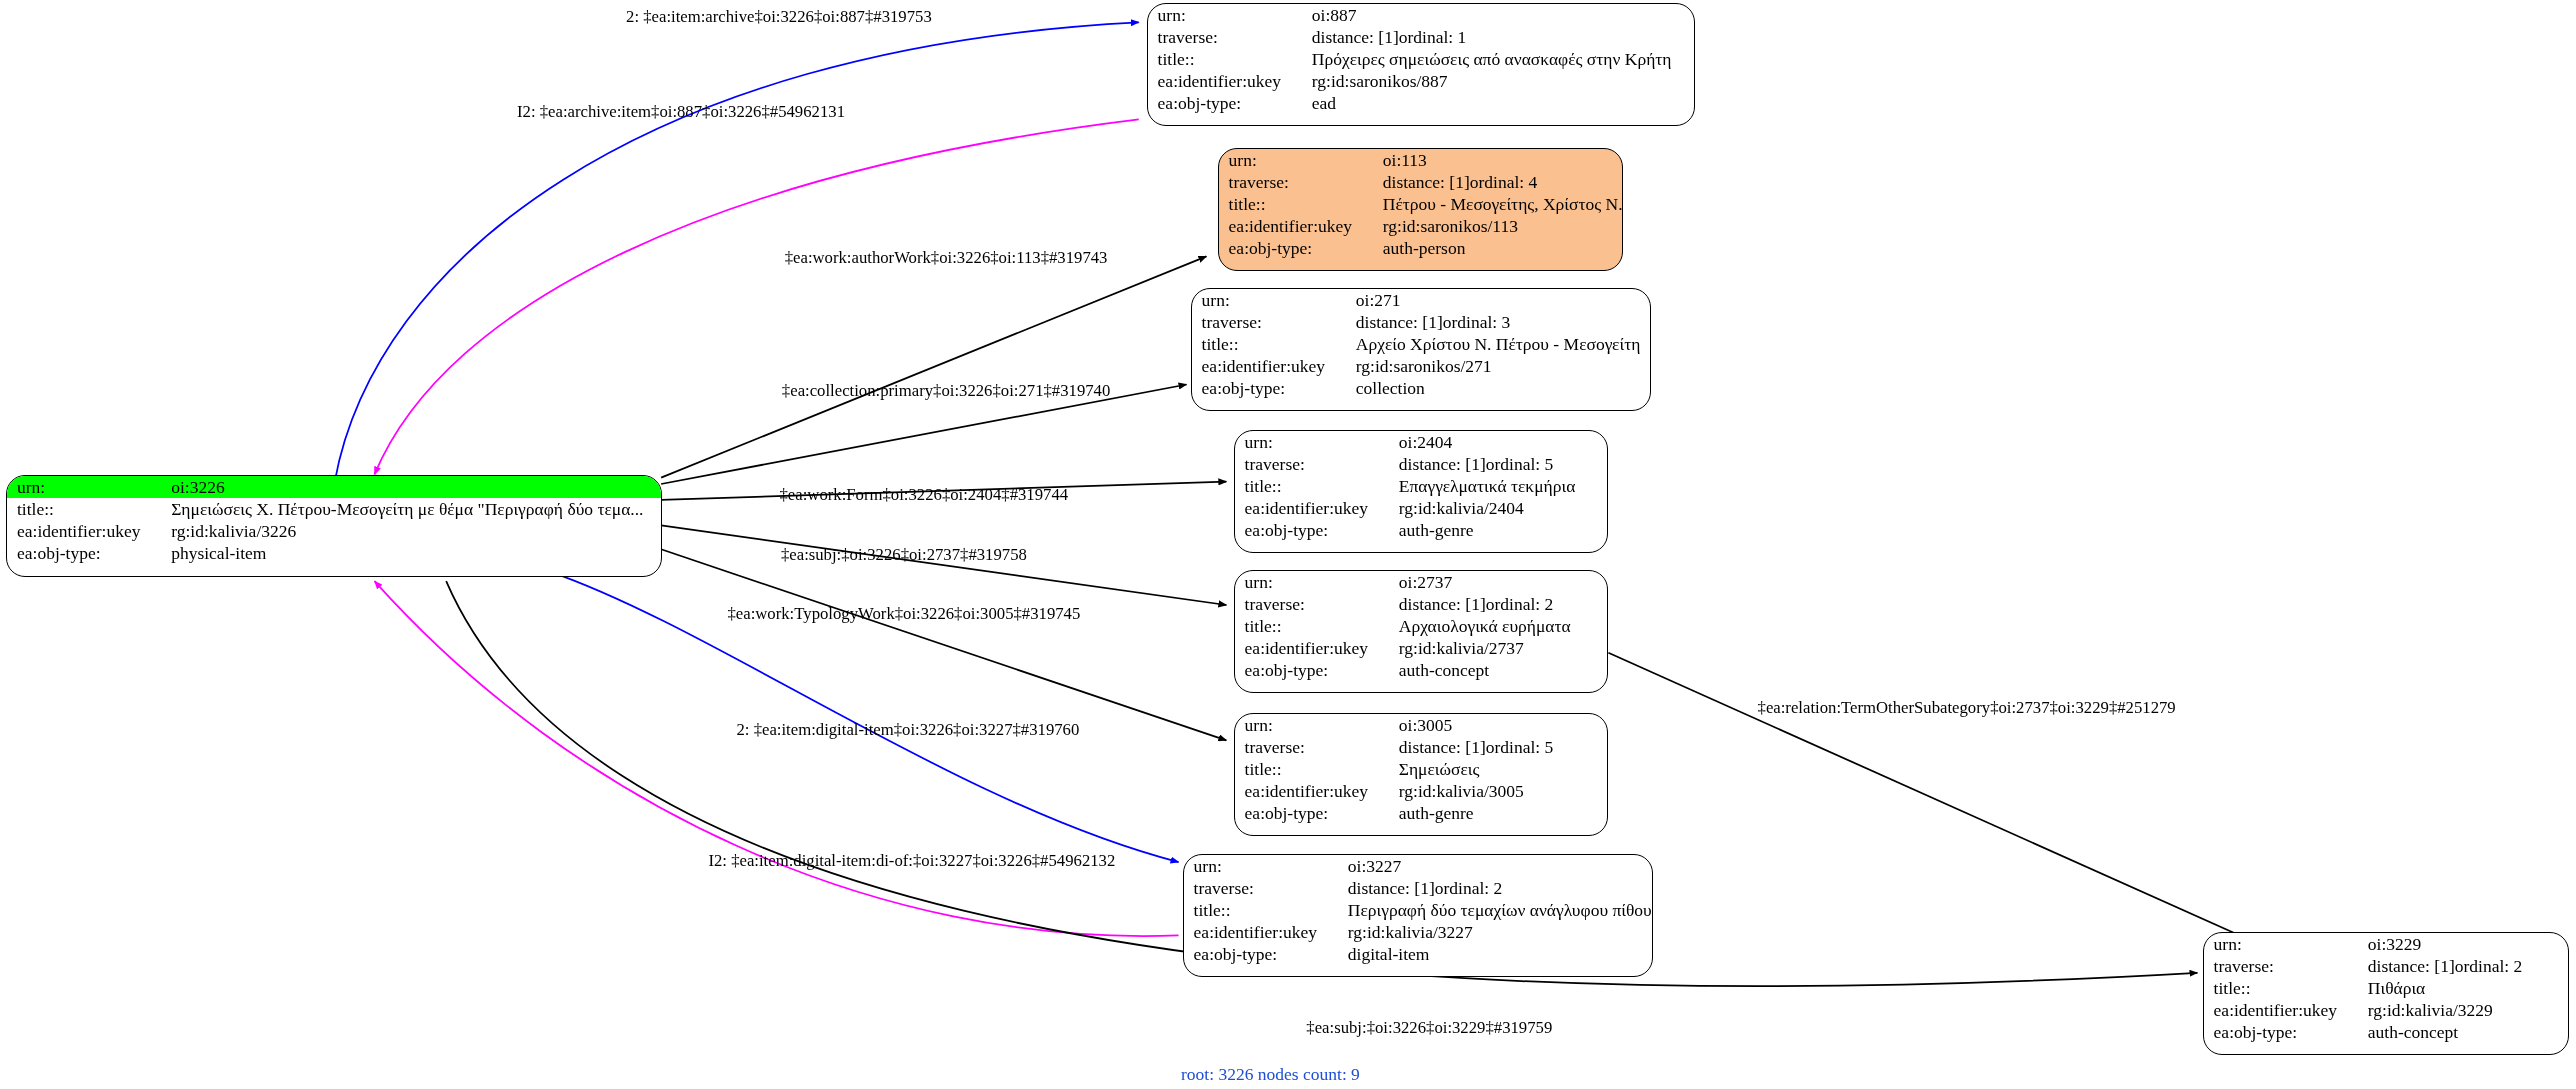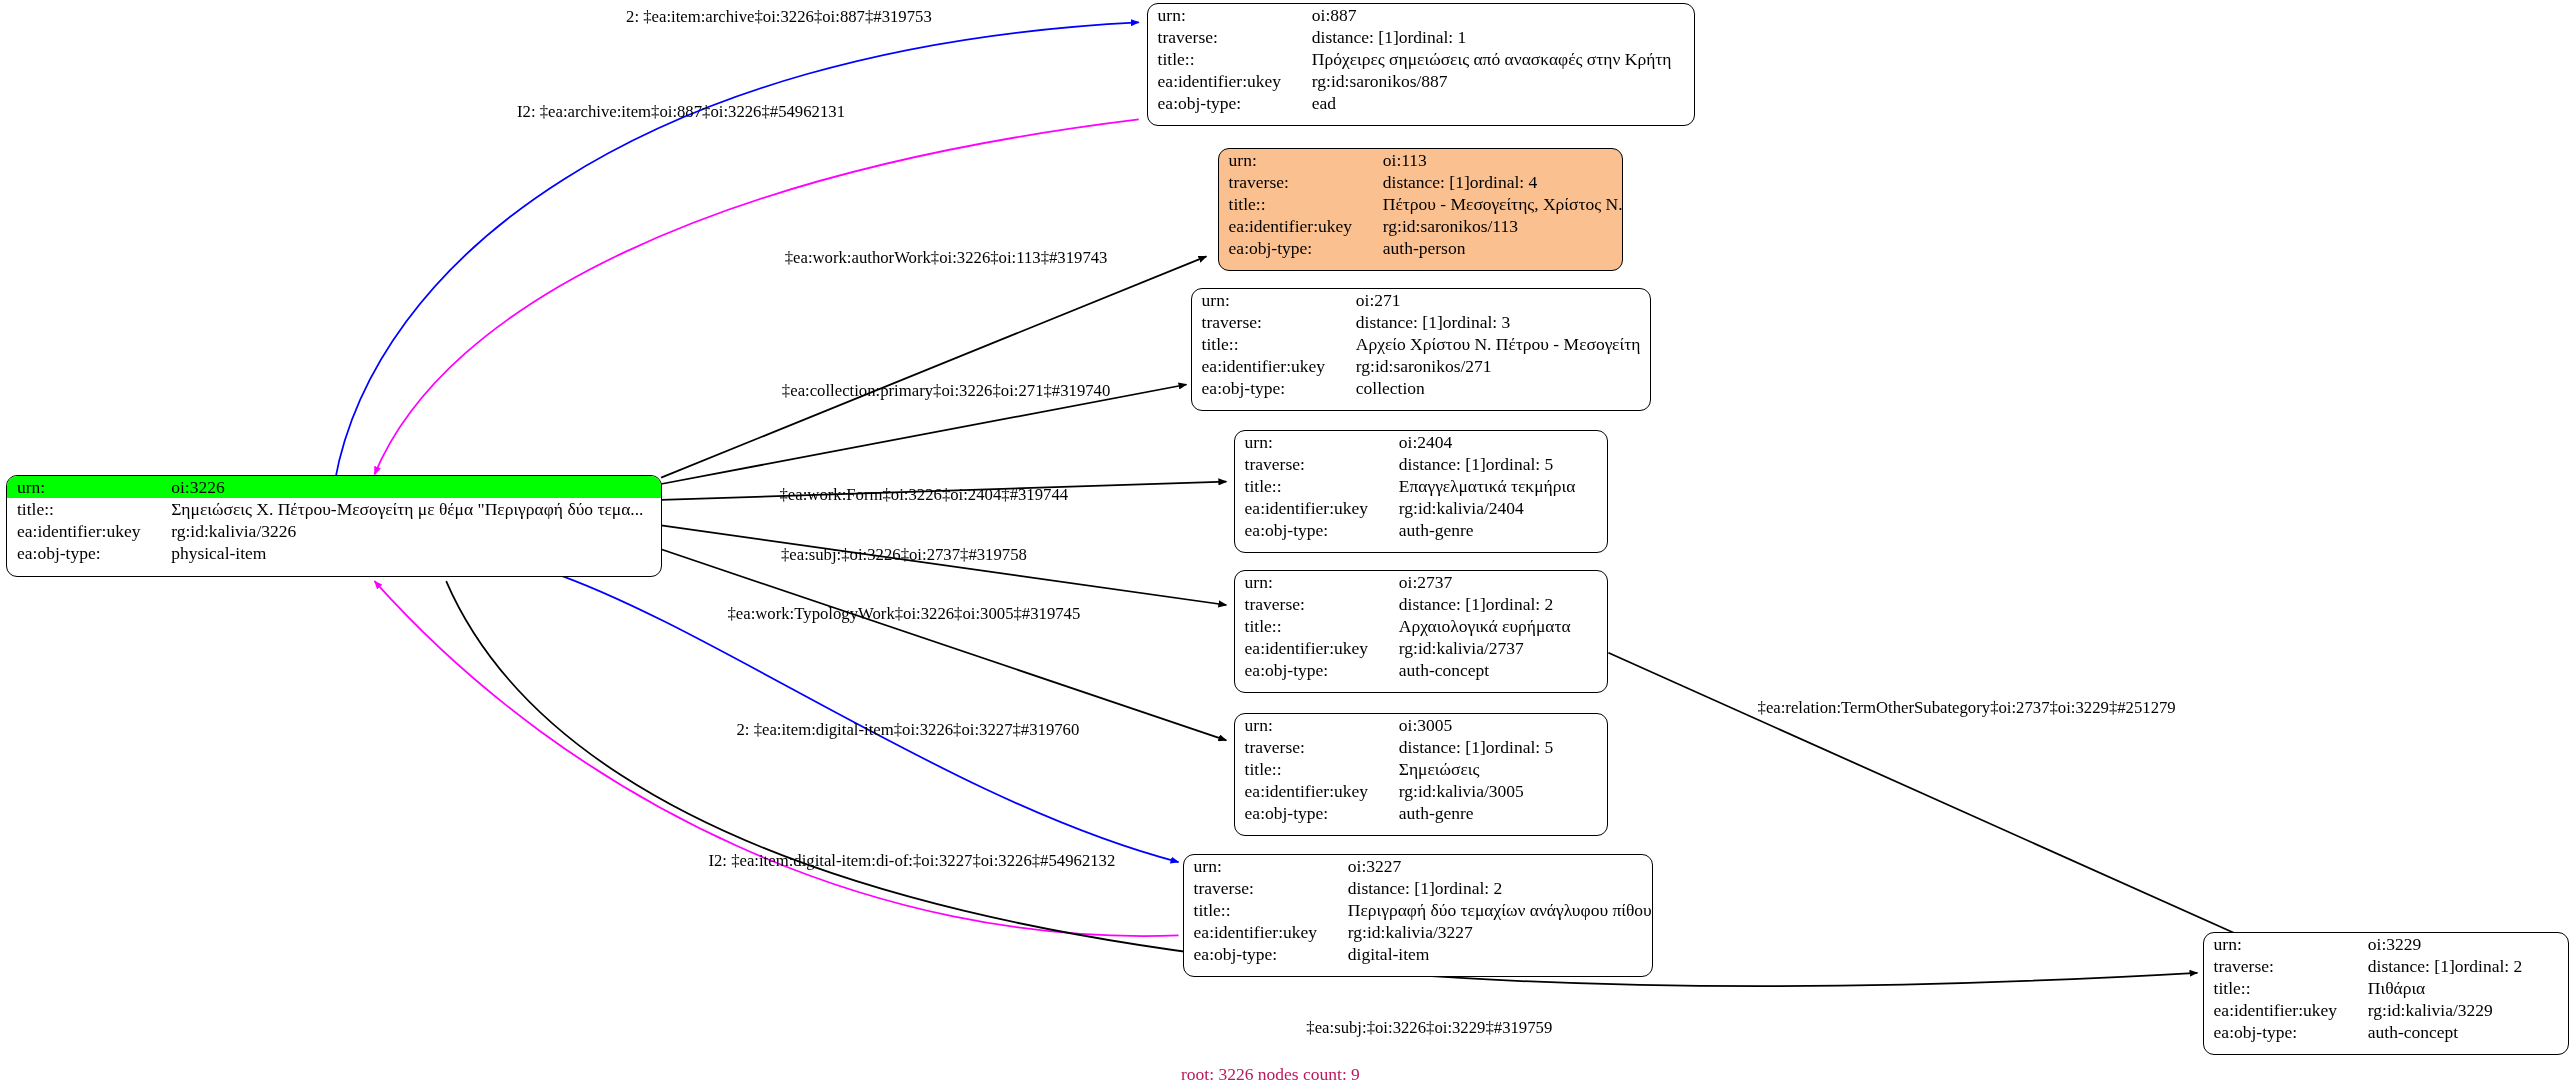--- a/index.html
+++ b/index.html
@@ -1,30 +1,30 @@
 <!DOCTYPE html>
 <html style="font-size:12.7px"><head>
 <meta charset="utf-8">
 <style>
   html,body{margin:0;padding:0;background:#ffffff;}
   body{width:2576px;height:1089px;position:relative;
        font-family:"Liberation Serif","DejaVu Serif",serif;}
   #graph{position:absolute;left:0;top:0;width:2576px;height:1089px;}
   .edge-path{fill:none;}
   .edge-label{font-family:"Liberation Serif","DejaVu Serif",serif;font-size:21px;fill:#000;}
-  .node-box{position:absolute;border:1.3px solid #000;border-radius:11px;
+  .node-box{position:absolute;border:1.3px solid #000;border-radius:19px;
             background:#ffffff;box-sizing:border-box;overflow:hidden;}
   .node-box.highlight{background:#fac090;}
   .node-tbl{width:100%;border-collapse:collapse;table-layout:fixed;}
   .node-tbl td{font-size:17.5px;color:#000;padding:0 0 0 0;white-space:nowrap;
                line-height:22px;vertical-align:top;}
   .k{width:151px;padding-left:9.6px!important;}
   .v{padding-left:3.2px!important;margin-top:40px;}
   .root-urn .k, .root-urn .v{background:#00ff00;}
-  .footer{position:absolute;font-size:17.5px;color:#be185d;white-space:nowrap;}
+  .footer{position:absolute;font-size:17.5px;color:#1d4ed8;white-space:nowrap;}
 </style>
 </head>
 <body>
 
 <svg id="graph" xmlns="http://www.w3.org/2000/svg" viewBox="0 0 3235 1368">
   <defs>
     <marker id="ah-black" markerWidth="11" markerHeight="9" refX="10" refY="4.5" orient="auto" markerUnits="userSpaceOnUse">
       <path d="M0,0 L11,4.5 L0,9 z" fill="#000000"></path>
     </marker>
     <marker id="ah-blue" markerWidth="11" markerHeight="9" refX="10" refY="4.5" orient="auto" markerUnits="userSpaceOnUse">

